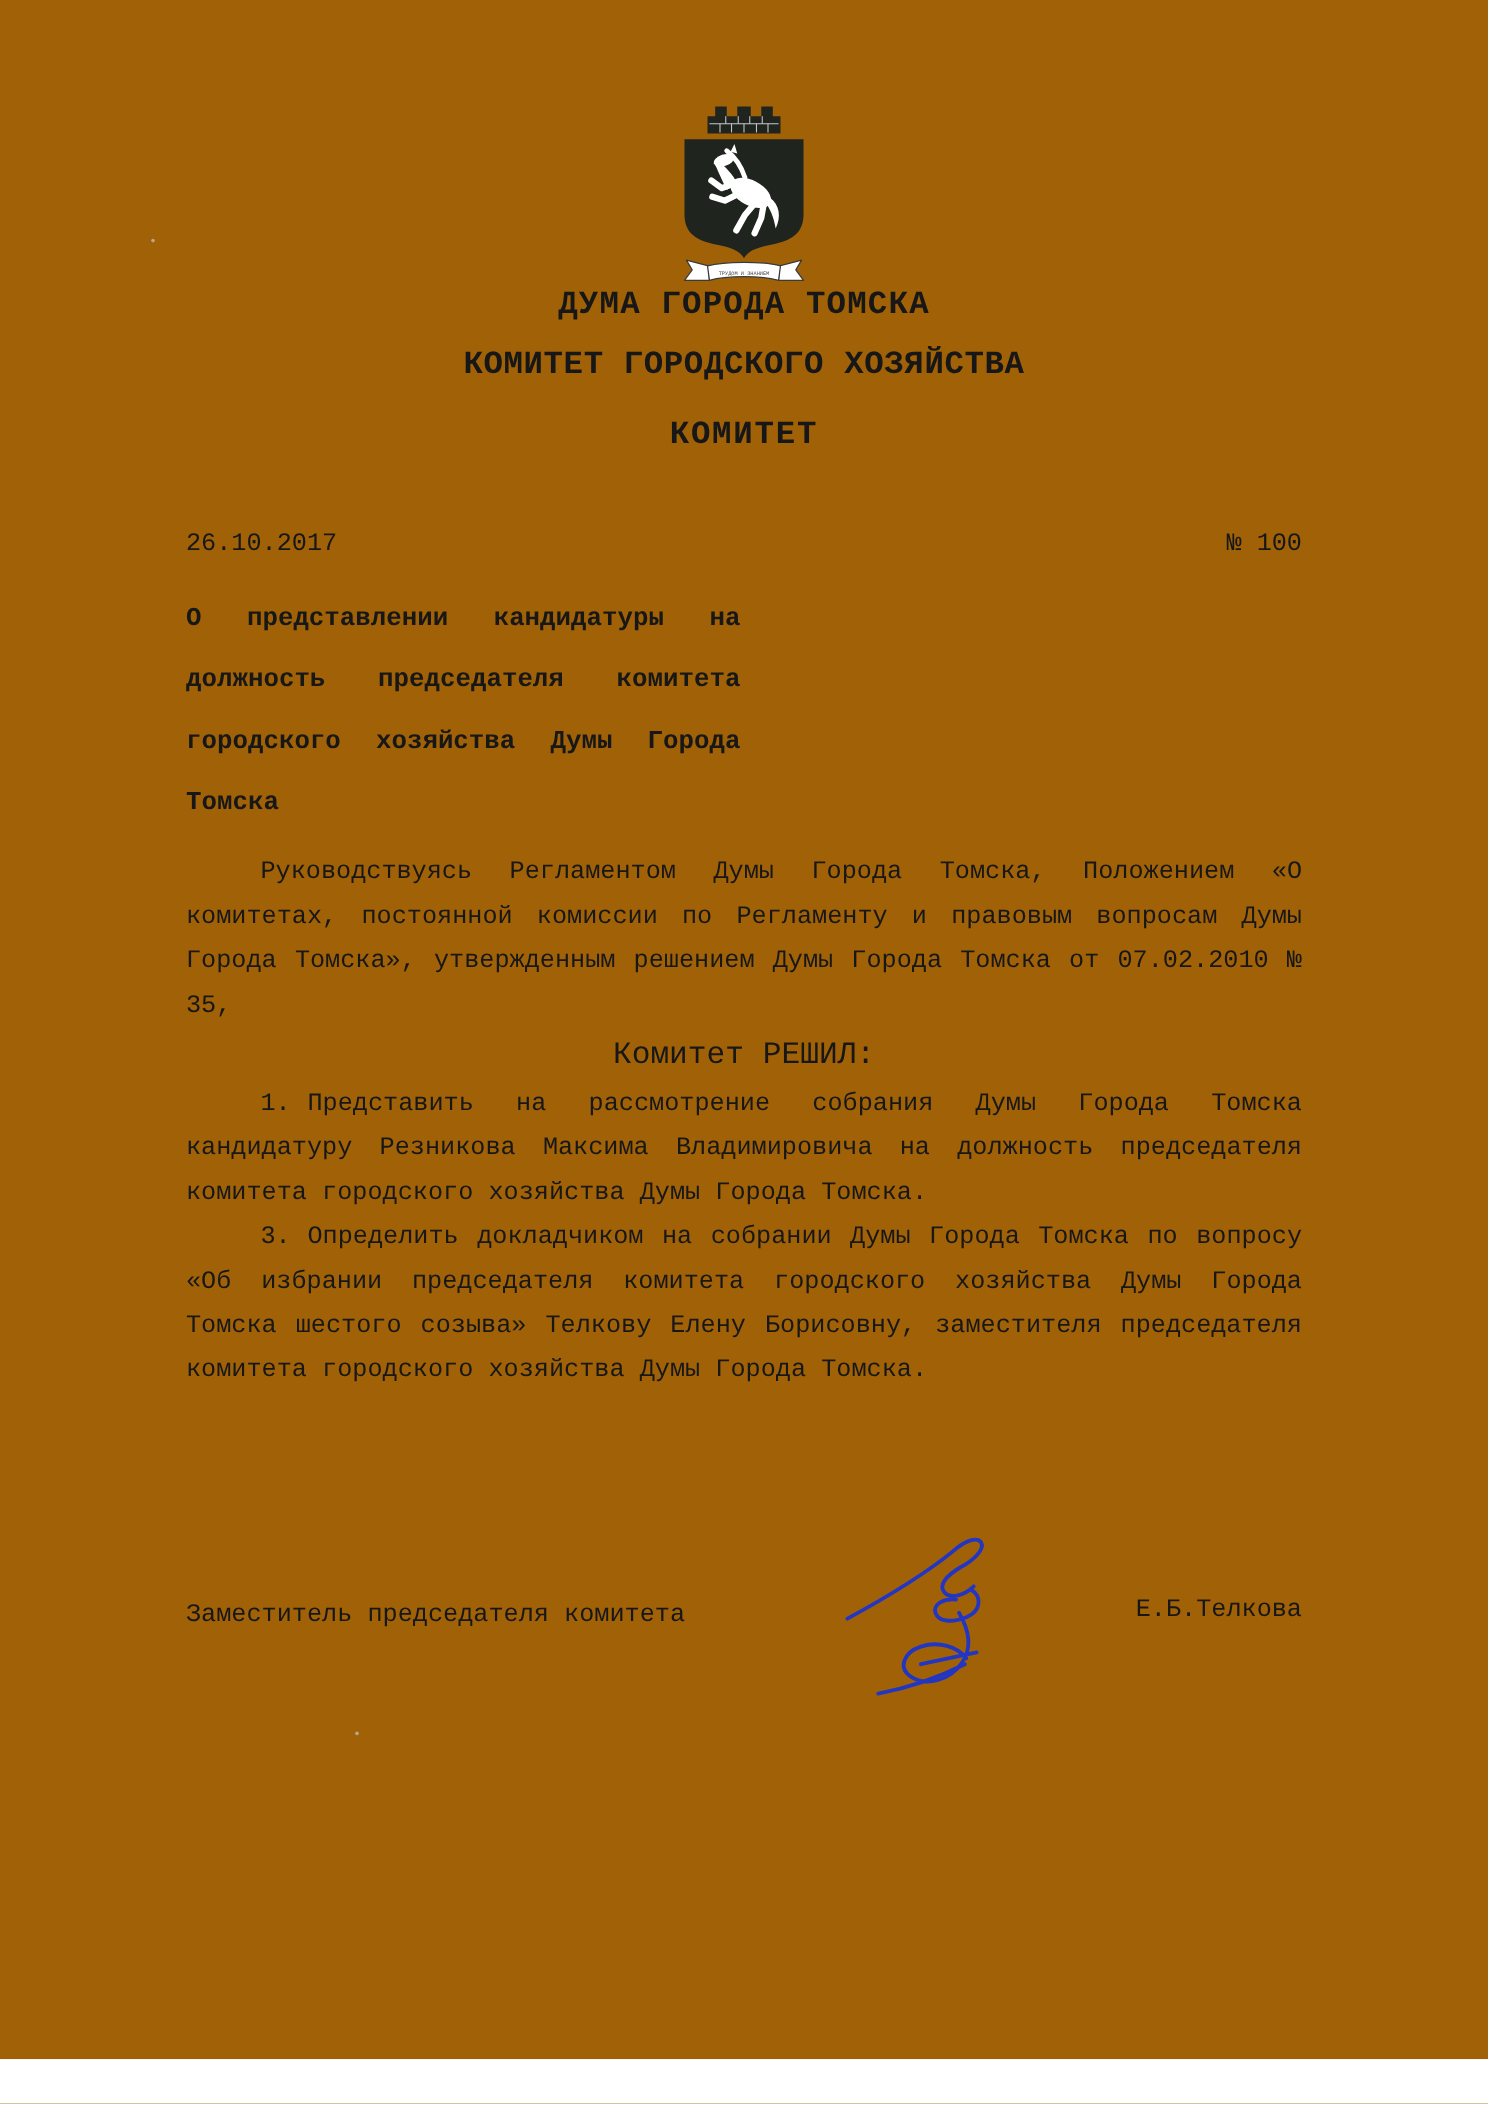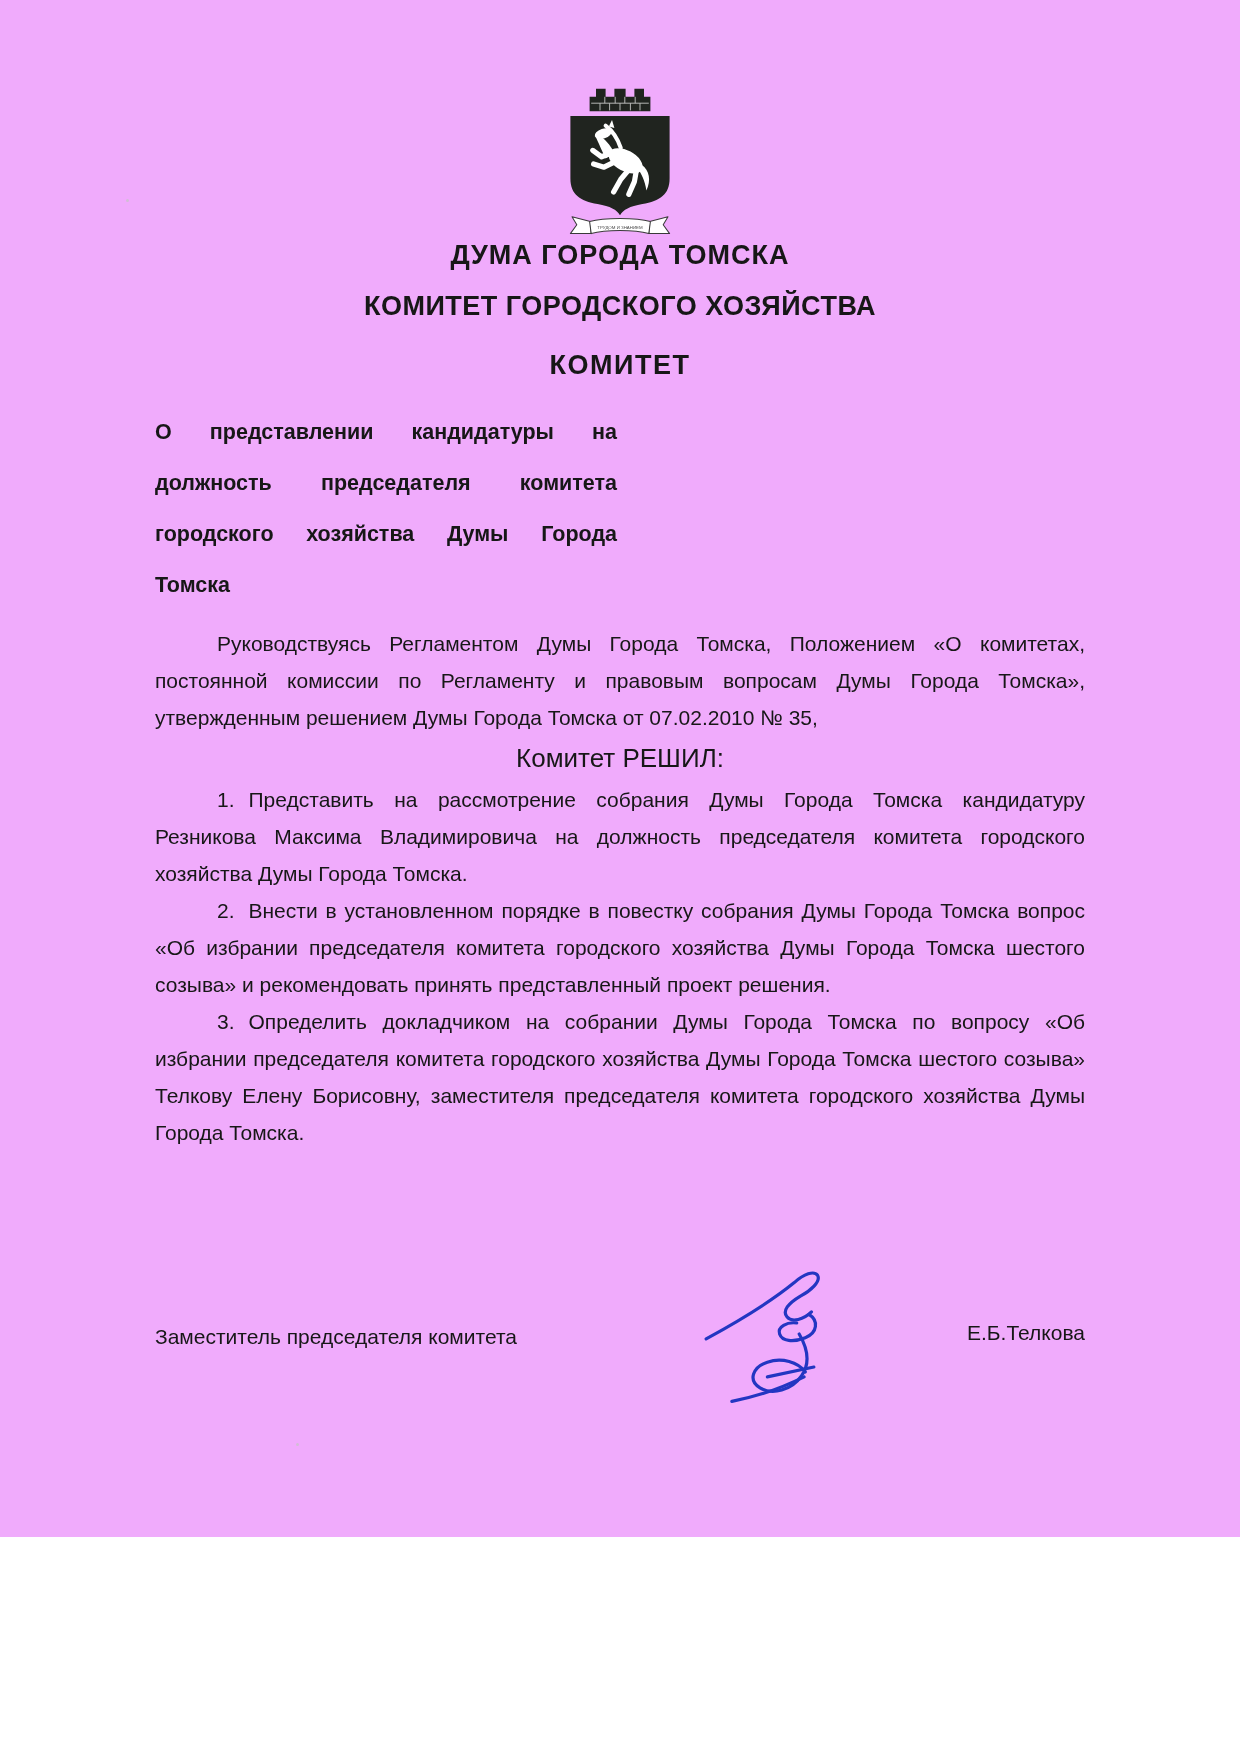--- a/index.html
+++ b/index.html
@@ -1,19 +1,19 @@
 <!DOCTYPE html>
 <html><head>
 <meta charset="utf-8">
 <style>
   html,body{margin:0;padding:0;background:#ffffff;}
   .page{
-    width:1240px;height:1537px;position:relative;margin:0 auto;
-    background:#f0abfc;color:#171717;
-    font-family:Liberation Sans, sans-serif;
+    width:1240px;height:1716px;position:relative;margin:0 auto;
+    background:#a16207;color:#171717;
+    font-family:Liberation Mono, monospace;
     overflow:hidden;
   }
   .content{padding:0 155px;}
   .emblem{display:block;margin:84px auto 0;}
   .org-line{margin:4px 0 0;text-align:center;font-size:27px;font-weight:bold;letter-spacing:1px;}
   .committee-line{margin:20px 0 0;text-align:center;font-size:27px;font-weight:bold;letter-spacing:.5px;}
   .doc-type{margin:28px 0 0;text-align:center;font-size:27px;font-weight:bold;letter-spacing:1.5px;}
   .meta-row{margin-top:64px;display:flex;justify-content:space-between;align-items:baseline;font-size:21px;}
   .subject{
     margin:26px 0 0;width:462px;font-size:21.5px;font-weight:bold;line-height:51px;
@@ -81,29 +81,32 @@
         <path d="M137,172 L160,166 L154,176 L162,187 L136,187 Z"></path>
         <path d="M62,172 C80,167 120,167 138,172 L136,187 C118,182 82,182 64,187 Z"></path>
         <text x="100" y="181" text-anchor="middle" font-size="5.5" fill="#4a4a4a" stroke="none">ТРУДОМ И ЗНАНИЕМ</text>
       </g>
     </svg>
 
     <div class="org-line">ДУМА ГОРОДА ТОМСКА</div>
     <div class="committee-line">КОМИТЕТ ГОРОДСКОГО ХОЗЯЙСТВА</div>
     <div class="doc-type">КОМИТЕТ</div>
 
+    <div class="meta-row">
+      <span>26.10.2017</span>
+      <span>№ 100</span>
+    </div>
 
     <div class="subject">О представлении кандидатуры на должность председателя комитета городского хозяйства Думы Города Томска</div>
 
     <p class="para">Руководствуясь Регламентом Думы Города Томска, Положением «О комитетах, постоянной комиссии по Регламенту и правовым вопросам Думы Города Томска», утвержденным решением Думы Города Томска от 07.02.2010 № 35,</p>
 
     <div class="resolved">Комитет РЕШИЛ:</div>
 
     <p class="para tight"><span class="item-num">1.</span><span>Представить на рассмотрение собрания Думы Города Томска кандидатуру Резникова Максима Владимировича на должность председателя комитета городского хозяйства Думы Города Томска.</span></p>
-    <p class="para tight"><span class="item-num">2.</span><span>Внести в установленном порядке в повестку собрания Думы Города Томска вопрос «Об избрании председателя комитета городского хозяйства Думы Города Томска шестого созыва» и рекомендовать принять представленный проект решения.</span></p>
     <p class="para tight"><span class="item-num">3.</span><span>Определить докладчиком на собрании Думы Города Томска по вопросу «Об избрании председателя комитета городского хозяйства Думы Города Томска шестого созыва» Телкову Елену Борисовну, заместителя председателя комитета городского хозяйства Думы Города Томска.</span></p>
 
     <div class="sig-block">
       <span class="sig-position">Заместитель председателя комитета</span>
       <svg class="sig-stroke" width="175" height="142" viewBox="0 0 140 116" aria-hidden="true">
         <g fill="none" stroke="#2336c2" stroke-width="2.6" stroke-linecap="round">
           <path d="M6,62 C28,50 56,34 78,16 C86,9 94,6 97,10 C100,15 91,23 83,27 C73,33 68,39 72,44 C76,49 86,46 92,40"></path>
           <path d="M90,42 C98,47 97,57 87,61 C77,65 68,64 66,58 C64,52 72,48 80,49"></path>
           <path d="M82,58 C89,70 91,82 84,92 C76,104 60,108 50,102 C40,96 44,85 56,81 C68,77 81,81 87,89"></path>
           <path d="M56,93 L94,85"></path>

